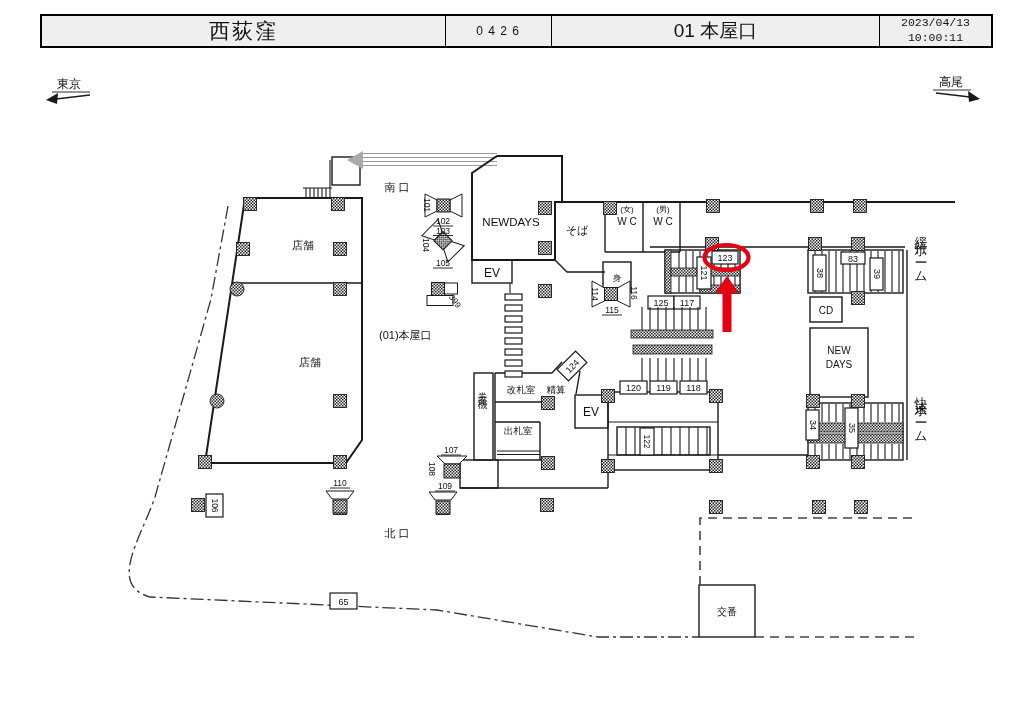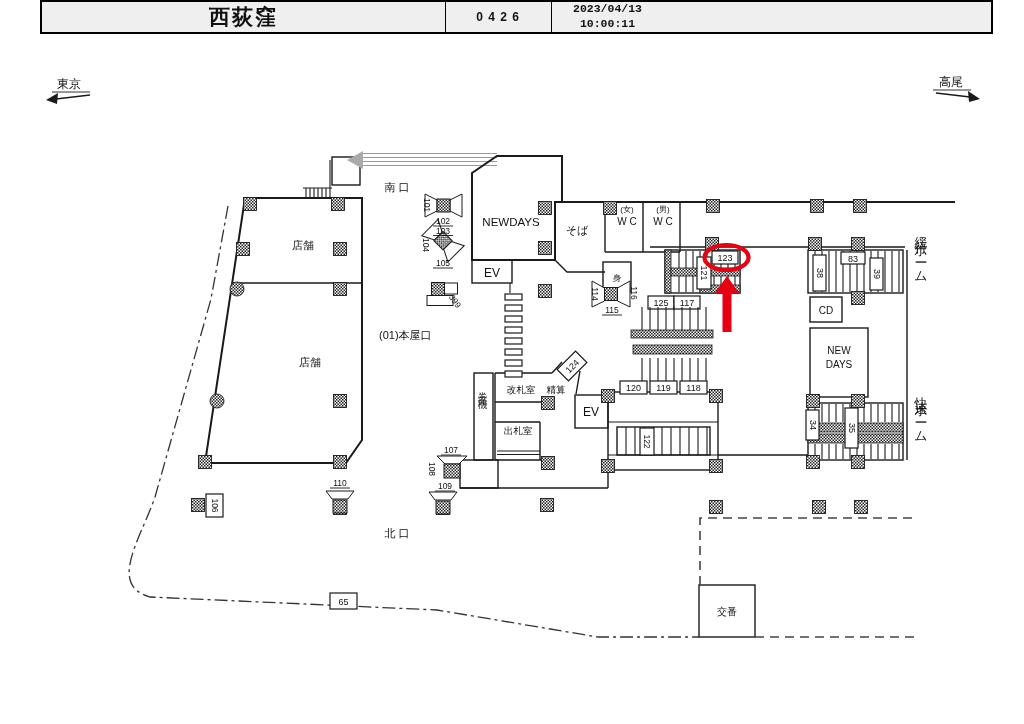--- a/index.html
+++ b/index.html
@@ -1,20 +1,20 @@
 <!DOCTYPE html>
 <html><head>
 <meta charset="utf-8">
 <style>
   html,body{margin:0;padding:0;background:#fff;}
   #page{position:relative;width:1024px;height:724px;background:#fff;overflow:hidden;
         font-family:"Liberation Sans",sans-serif;color:#111;}
   
-  #hdr{position:absolute;left:40px;top:0;width:953px;height:34px;display:flex;
-       border:2px solid #000;box-sizing:border-box;background:#efefef;font-weight:bold;}
+  #hdr{position:absolute;left:40px;top:14px;width:953px;height:34px;display:flex;
+       border:2px solid #000;box-sizing:border-box;background:#efefef;}
   .hcell{display:flex;align-items:center;justify-content:center;box-sizing:border-box;
          border-left:1.5px solid #000;height:100%;}
   .hcell:first-child{border-left:none;}
   .c1{width:403px;font-size:21px;letter-spacing:2px;}
   .c2{width:106px;font-size:12px;letter-spacing:0.45em;padding-left:0.3em;}
   .c3{width:328px;font-size:19px;}
   .c4{width:112px;flex-direction:column;justify-content:center;
       font-family:"Liberation Mono",monospace;font-size:11.5px;line-height:1.3;}
   svg{position:absolute;left:0;top:0;}
   svg text{font-family:"Liberation Sans",sans-serif;fill:#111;}
@@ -26,20 +26,21 @@
   .gray{stroke:#9a9a9a;stroke-width:1.2;fill:none;}
 </style>
 </head>
 <body>
 
 <div id="page">
 
   <div id="hdr">
     <div class="hcell c1">西荻窪</div>
     <div class="hcell c2">0426</div>
+    <div class="hcell c3">01 本屋口</div>
     <div class="hcell c4">
       <span>2023/04/13</span>
       <span>10:00:11</span>
     </div>
   </div>
 
   <svg width="1024" height="724" viewBox="0 0 1024 724">
     <defs>
       <pattern id="pil" width="3" height="3" patternUnits="userSpaceOnUse">
         <rect width="3" height="3" fill="#fff"></rect>

